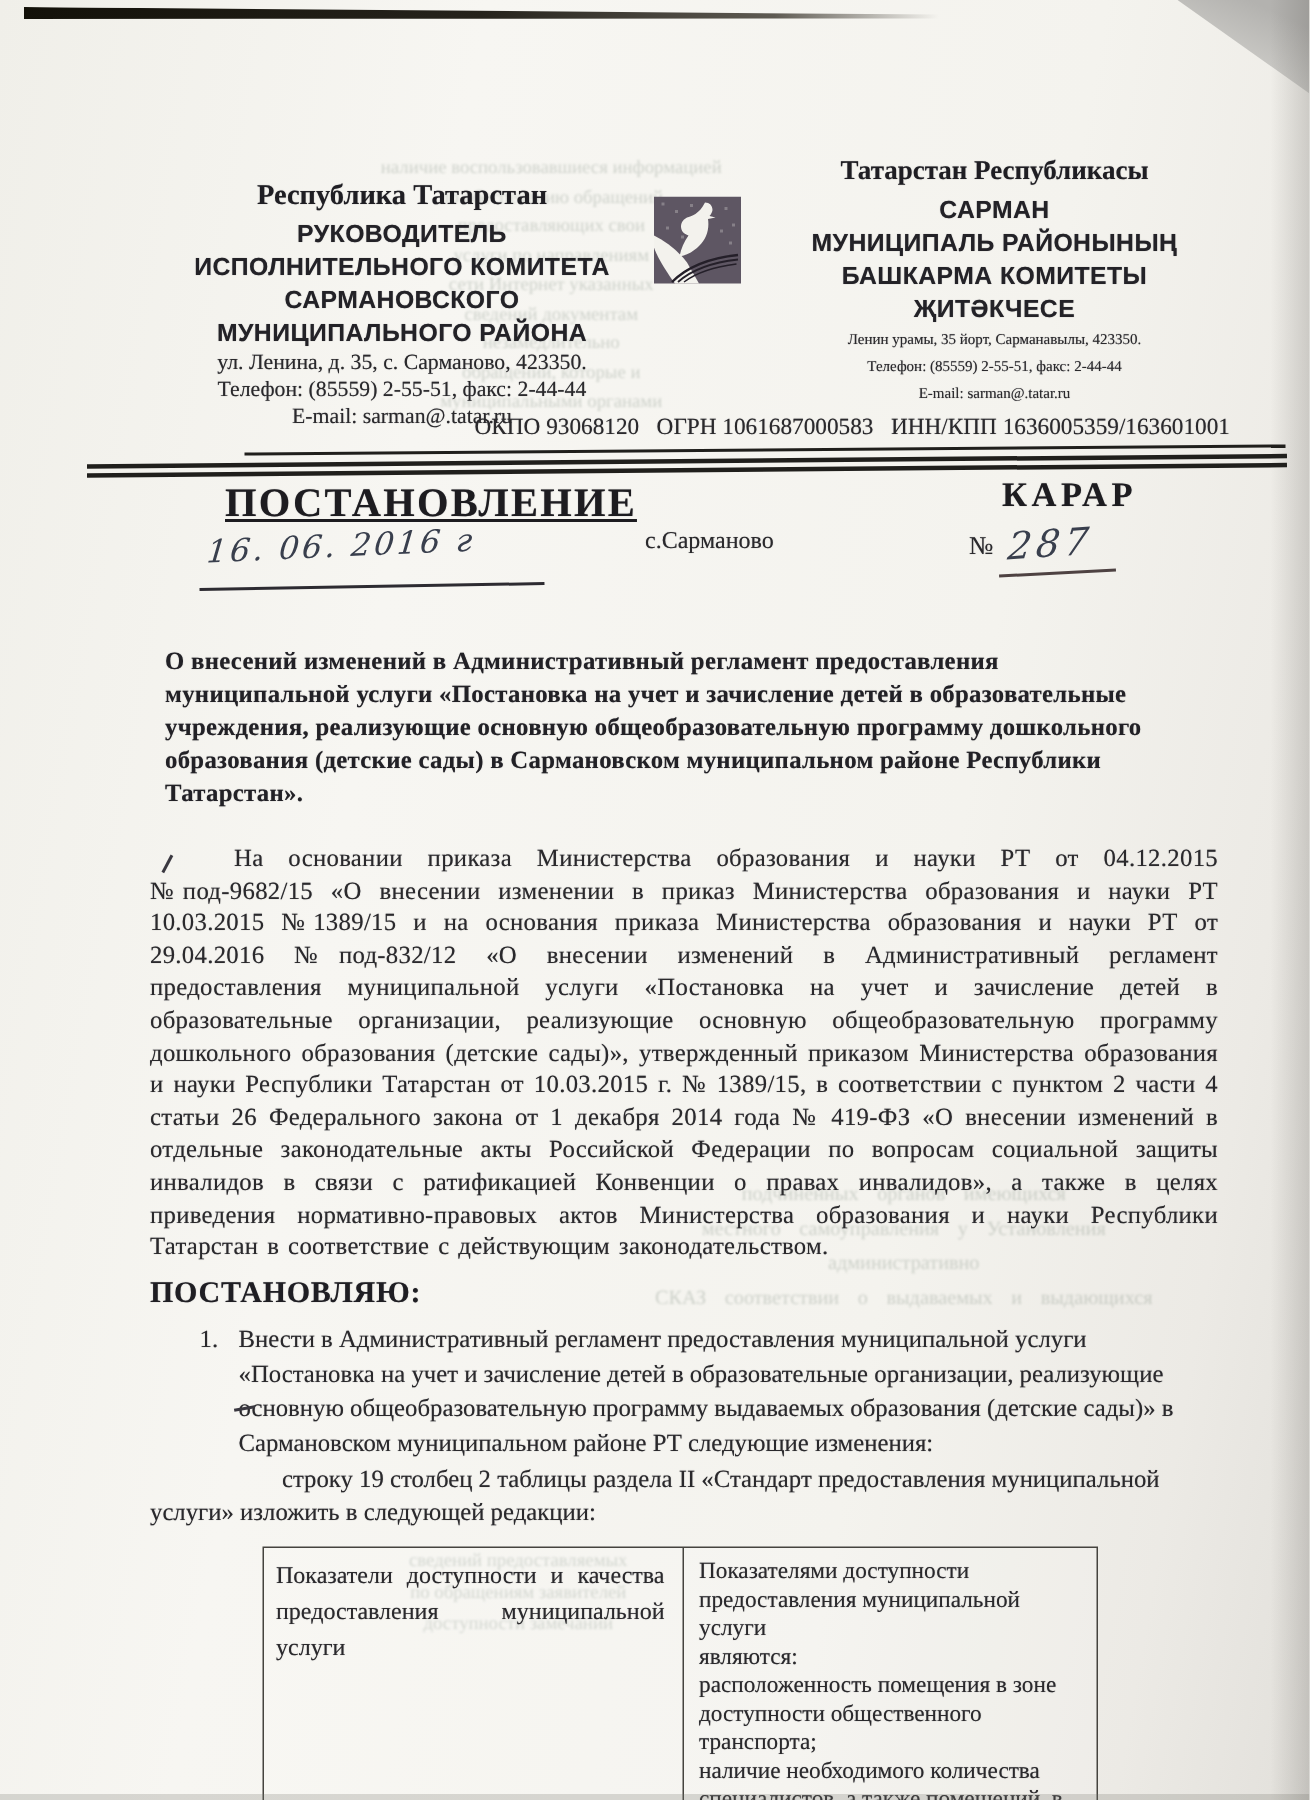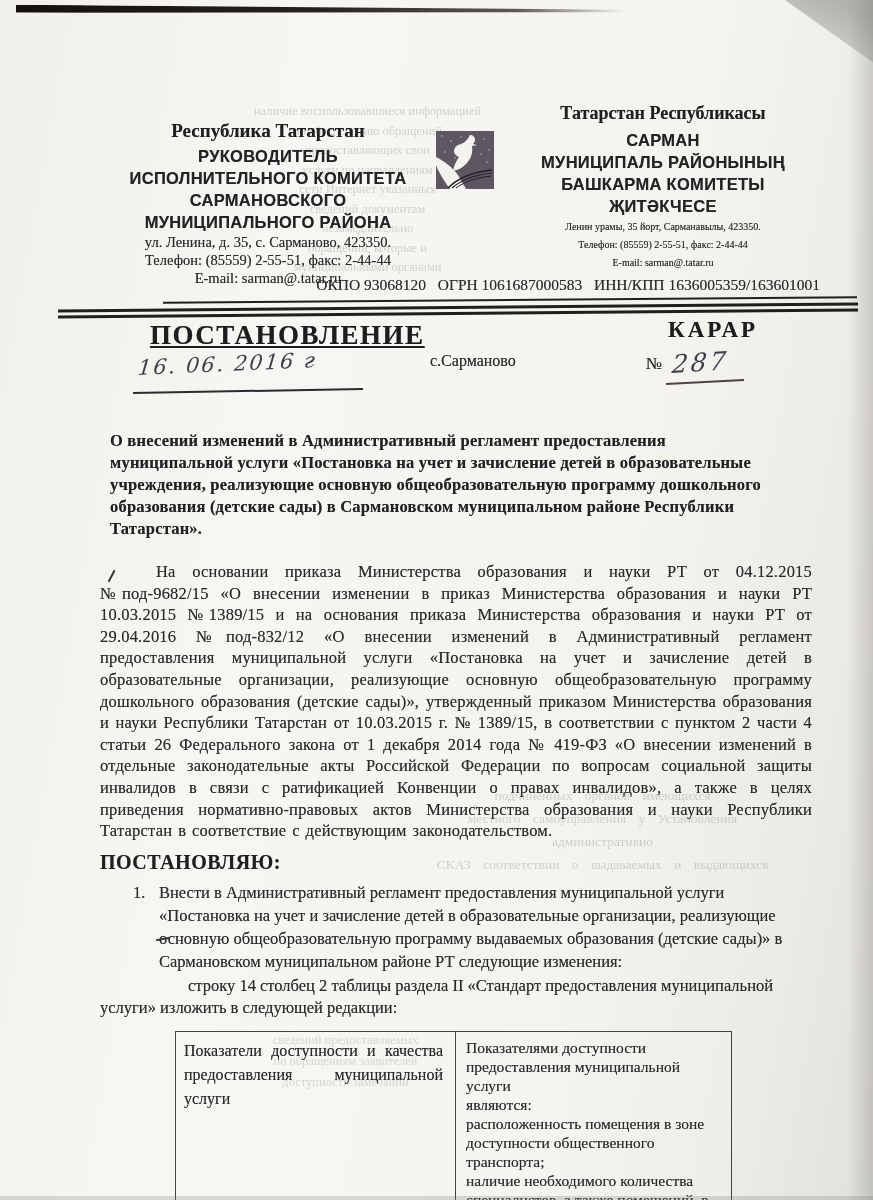--- a/index.html
+++ b/index.html
@@ -174,21 +174,21 @@
 
   <div class="abs title soft">О внесений изменений в Административный регламент предоставления муниципальной услуги «Постановка на учет и зачисление детей в образовательные учреждения, реализующие основную общеобразовательную программу дошкольного образования (детские сады) в Сармановском муниципальном районе Республики Татарстан».</div>
 
   <div class="abs flow">
     <p class="body-par soft">На основании приказа Министерства образования и науки РТ от 04.12.2015 №под-9682/15 «О внесении изменении в приказ Министерства образования и науки РТ 10.03.2015 №1389/15 и на основания приказа Министерства образования и науки РТ от 29.04.2016 №под-832/12 «О внесении изменений в Административный регламент предоставления муниципальной услуги «Постановка на учет и зачисление детей в образовательные организации, реализующие основную общеобразовательную программу дошкольного образования (детские сады)», утвержденный приказом Министерства образования и науки Республики Татарстан от 10.03.2015 г. № 1389/15, в соответствии с пунктом 2 части 4 статьи 26 Федерального закона от 1 декабря 2014 года № 419-ФЗ «О внесении изменений в отдельные законодательные акты Российской Федерации по вопросам социальной защиты инвалидов в связи с ратификацией Конвенции о правах инвалидов», а также в целях приведения нормативно-правовых актов Министерства образования и науки Республики Татарстан в соответствие с действующим законодательством.</p>
     <div class="resolve soft">ПОСТАНОВЛЯЮ:</div>
     <div class="item">
       <div class="item-num soft">1.</div>
       <div class="item-text soft">Внести в Административный регламент предоставления муниципальной услуги «Постановка на учет и зачисление детей в образовательные организации, реализующие основную общеобразовательную программу выдаваемых образования (детские сады)» в Сармановском муниципальном районе РТ следующие изменения:</div>
     </div>
-    <div class="sub soft">строку 14  столбец 2 таблицы раздела II «Стандарт предоставления муниципальной услуги» изложить в следующей редакции:</div>
+    <div class="sub soft">строку 19  столбец 2 таблицы раздела II «Стандарт предоставления муниципальной услуги» изложить в следующей редакции:</div>
 
     <div class="doc-table">
       <div class="cell-l soft">Показатели доступности и качества предоставления муниципальной услуги</div>
       <div class="cell-r soft">Показателями доступности
 предоставления муниципальной услуги
 являются:
 расположенность помещения в зоне
 доступности общественного
 транспорта;
 наличие необходимого количества

